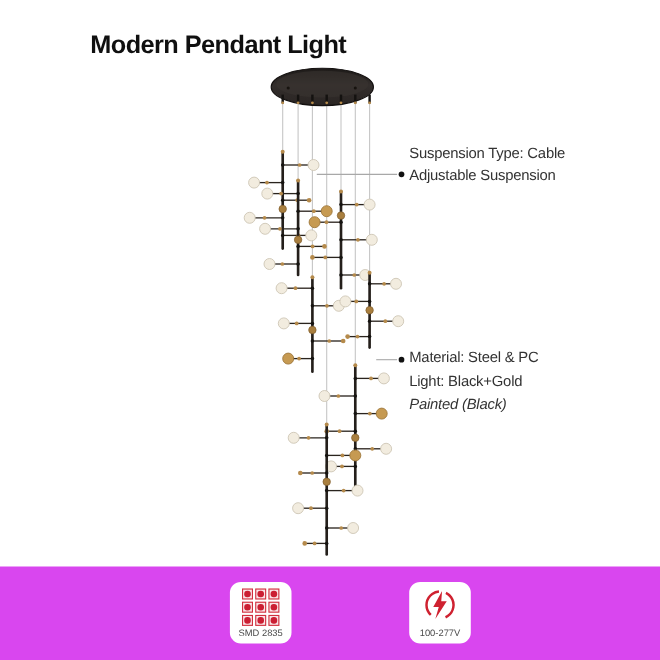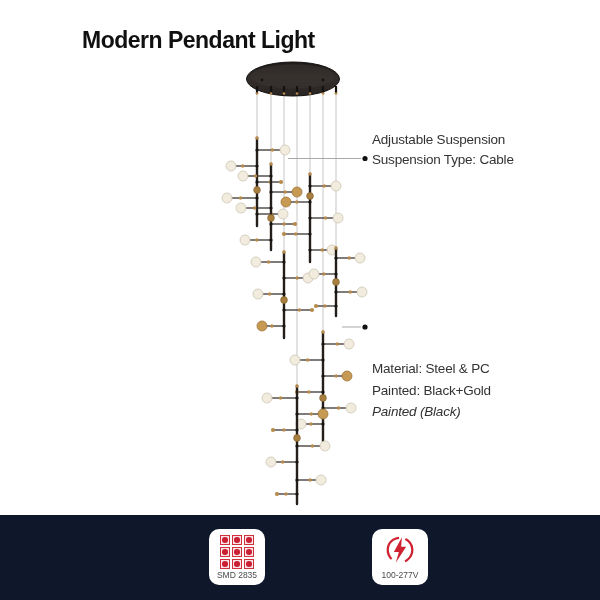--- a/index.html
+++ b/index.html
@@ -14,21 +14,21 @@
     letter-spacing:-0.5px;white-space:nowrap;margin-left:48px;
   }
   #fixture{position:absolute;left:0;top:0;}
   .anno{position:absolute;color:#333333;font-size:13.5px;letter-spacing:-0.2px;}
   .anno .anno-line{line-height:19.5px;white-space:nowrap;}
   .anno-material .anno-line{line-height:22px;}
   .anno-material .anno-line.tight{line-height:19px;font-style:italic;}
   .anno-material .anno-line.gap{margin-top:3px;line-height:20px;}
   .footer-band{
     position:absolute;left:0;top:515px;width:600px;height:85px;
-    background:#0f172a;
+    background:#d946ef;
   }
   .badge{
     position:absolute;top:14px;width:56px;height:56px;
     background:#ffffff;border-radius:10px;
     display:flex;flex-direction:column;align-items:center;justify-content:flex-start;
   }
   .badge-label{
     font-size:8.5px;color:#4a4a4a;line-height:10px;
     margin-top:auto;margin-bottom:5px;white-space:nowrap;
   }
@@ -260,27 +260,27 @@
     </g>
   <g id="g-leaders">
       <line x1="288" y1="158.5" x2="361" y2="158.5" stroke="#a8a8a8" stroke-width="1"></line>
       <circle cx="365" cy="158.5" r="2.6" fill="#111111"></circle>
       <line x1="342" y1="327" x2="361" y2="327" stroke="#a8a8a8" stroke-width="1"></line>
       <circle cx="365" cy="327" r="2.6" fill="#111111"></circle>
     </g>
 </svg>
 
 <div class="anno" style="left:372px;top:130px;">
+  <div class="anno-line">Suspension Type: Cable</div>
   <div class="anno-line">Adjustable Suspension</div>
-  <div class="anno-line">Suspension Type: Cable</div>
 </div>
 
-<div class="anno anno-material" style="left:372px;top:314px;margin-top:44px;">
+<div class="anno anno-material" style="left:372px;top:314px;">
   <div class="anno-line">Material: Steel &amp; PC</div>
-  <div class="anno-line">Painted: Black+Gold</div>
+  <div class="anno-line">Light: Black+Gold</div>
   <div class="anno-line tight">Painted (Black)</div>
 </div>
 
 <div class="footer-band">
 
   <div class="badge" style="left:209px;">
     <div class="smd-grid" id="smd-grid">
         <div class="smd-cell">
           <div class="smd-dot"></div>
         </div>

